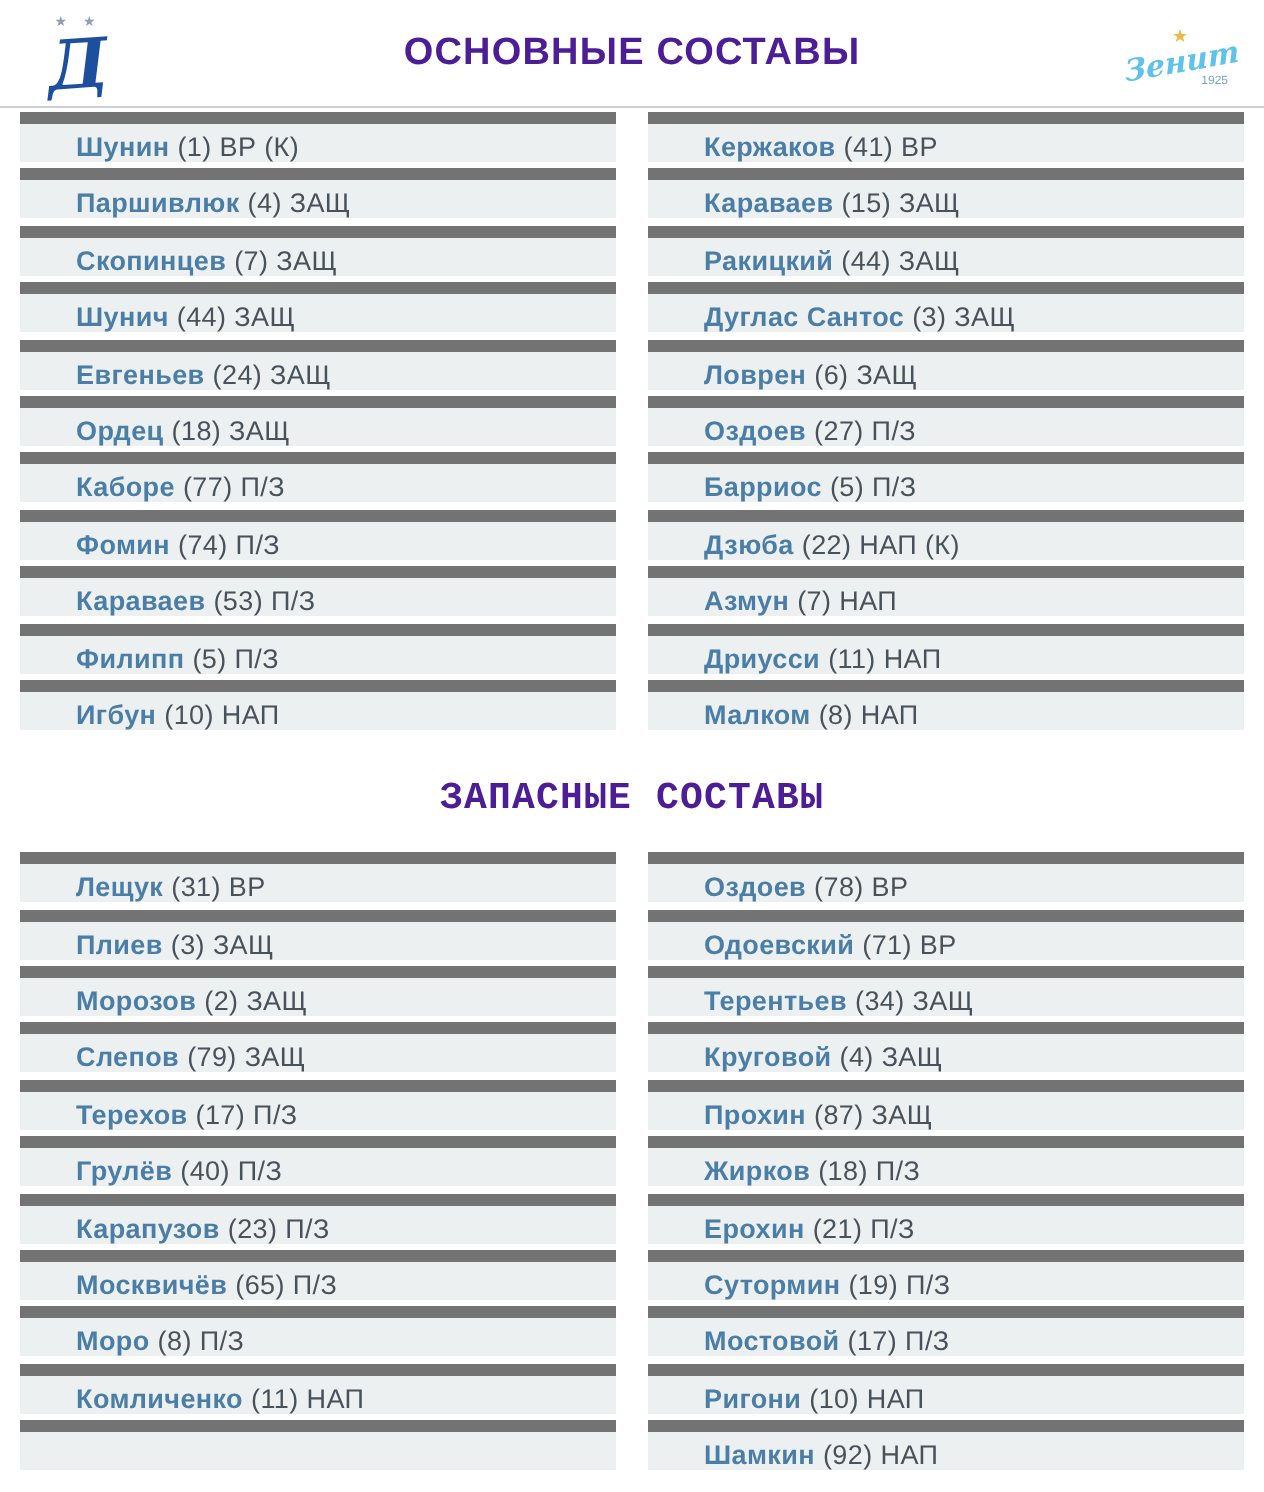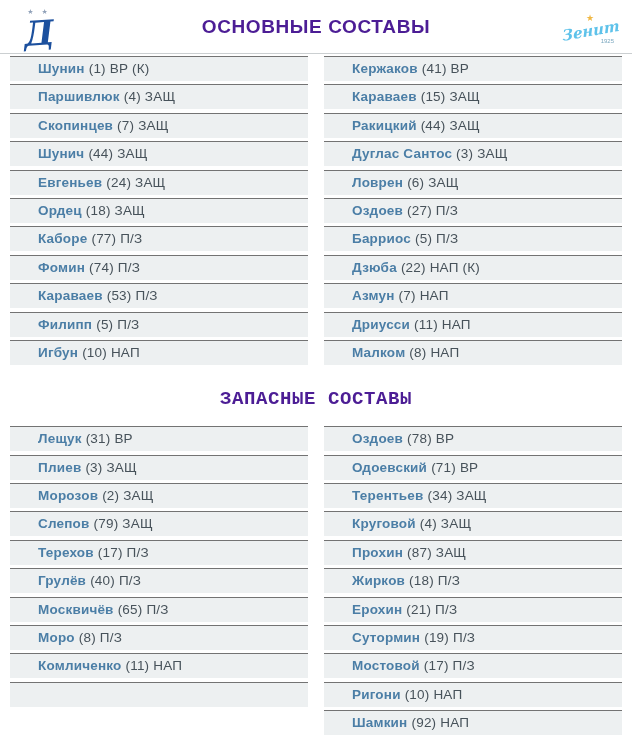--- a/index.html
+++ b/index.html
@@ -70,21 +70,21 @@
     margin: 0;
     padding: 0;
     flex: 1;
     min-width: 0;
   }
   .row {
     box-sizing: border-box;
     height: 25px;
     line-height: 24px;
     margin-bottom: 3.4px;
-    border-top: 1px solid #737373;
+    border-top: 6px solid #737373;
     background: #edf0f1;
     padding-left: 28px;
     white-space: nowrap;
     overflow: hidden;
     font-size: 13.5px;
     letter-spacing: 0.2px;
   }
   .nm { color: #4b7ea6; font-weight: bold; margin-right: 4px; }
   .dt { color: #47525a; }
 
@@ -140,20 +140,21 @@
   <h2 class="section-title subs-title">ЗАПАСНЫЕ СОСТАВЫ</h2>
 
   <section class="cols">
     <ul class="col">
       <li class="row"><span class="nm">Лещук</span><span class="dt">(31) ВР</span></li>
       <li class="row"><span class="nm">Плиев</span><span class="dt">(3) ЗАЩ</span></li>
       <li class="row"><span class="nm">Морозов</span><span class="dt">(2) ЗАЩ</span></li>
       <li class="row"><span class="nm">Слепов</span><span class="dt">(79) ЗАЩ</span></li>
       <li class="row"><span class="nm">Терехов</span><span class="dt">(17) П/З</span></li>
       <li class="row"><span class="nm">Грулёв</span><span class="dt">(40) П/З</span></li>
+      <li class="row"><span class="nm">Карапузов</span><span class="dt">(23) П/З</span></li>
       <li class="row"><span class="nm">Москвичёв</span><span class="dt">(65) П/З</span></li>
       <li class="row"><span class="nm">Моро</span><span class="dt">(8) П/З</span></li>
       <li class="row"><span class="nm">Комличенко</span><span class="dt">(11) НАП</span></li>
       <li class="row empty"></li>
     </ul>
     <ul class="col">
       <li class="row"><span class="nm">Оздоев</span><span class="dt">(78) ВР</span></li>
       <li class="row"><span class="nm">Одоевский</span><span class="dt">(71) ВР</span></li>
       <li class="row"><span class="nm">Терентьев</span><span class="dt">(34) ЗАЩ</span></li>
       <li class="row"><span class="nm">Круговой</span><span class="dt">(4) ЗАЩ</span></li>

